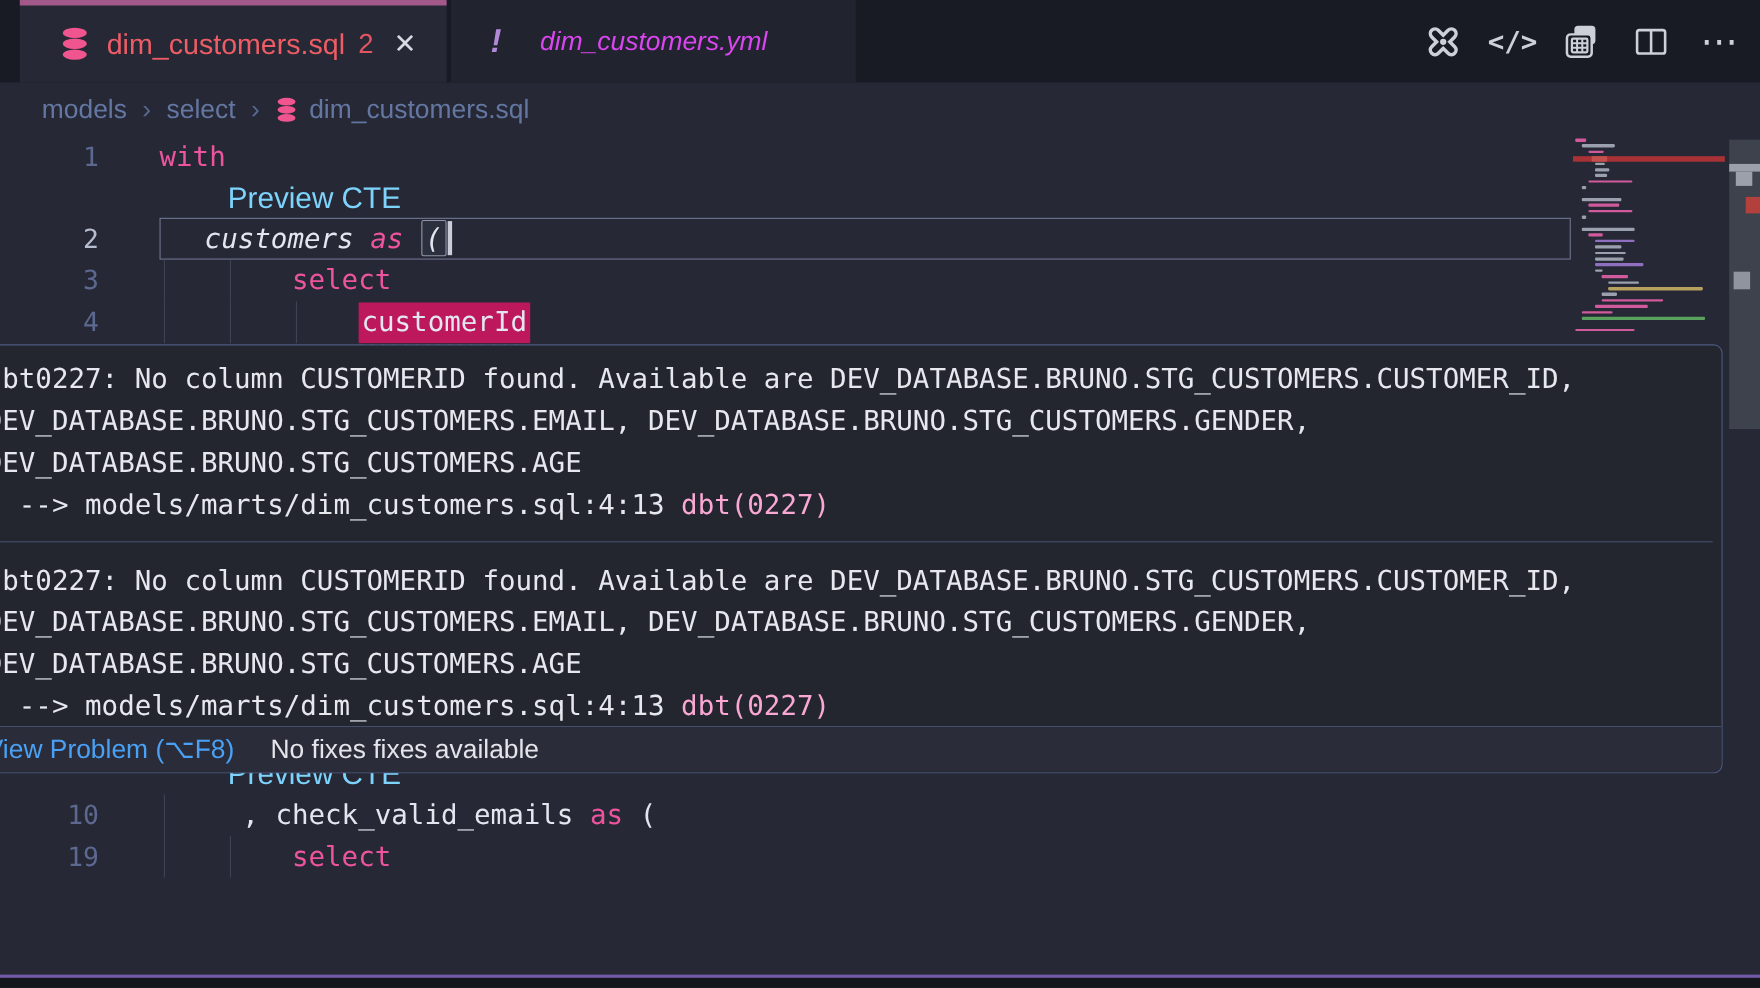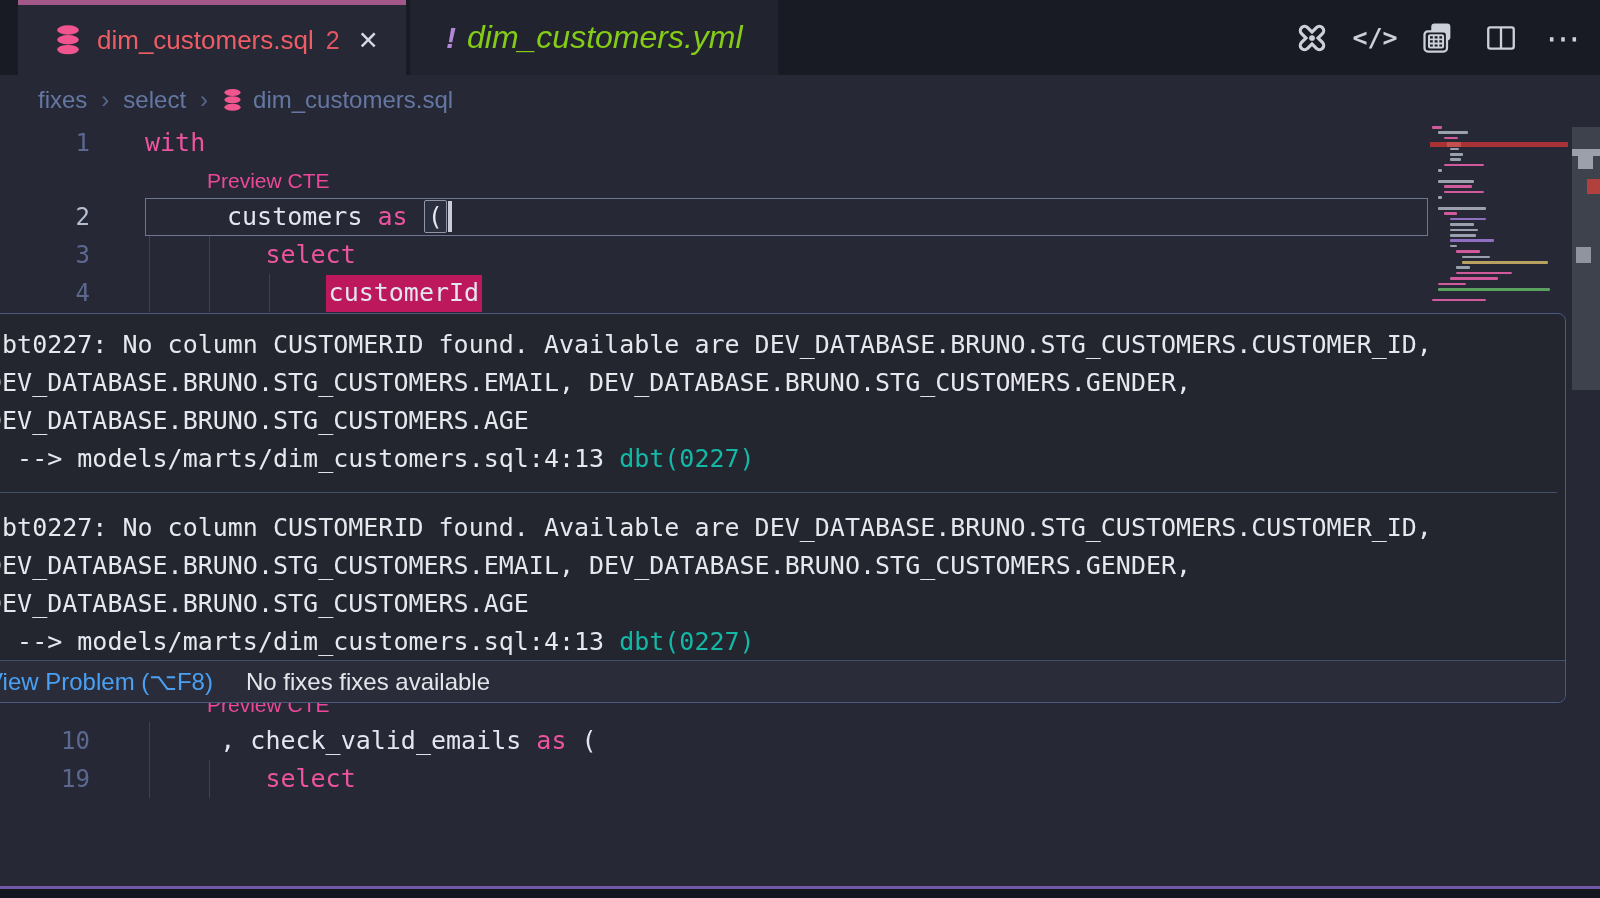--- a/index.html
+++ b/index.html
@@ -9,21 +9,21 @@
   
   .tabbar { position:absolute; top:0; left:0; width:1600px; height:75px; background:#191b24; display:flex; }
   .tab-spacer { width:18px; height:75px; flex:none; }
   .tab { height:75px; display:flex; align-items:center; cursor:pointer; }
   .tab.active { width:388px; background:#262935; border-top:5px solid #a25889; padding-left:36px; }
   .tab.inactive { width:368px; background:#21232e; margin-left:4px; padding-left:36px; }
   .tab-title-active { color:#ee5d66; font-size:26px; margin-left:15px; }
   .tab-badge { color:#e05561; font-size:25px; margin-left:12px; }
   .tab-close { color:#d6dae2; font-size:25px; margin-left:18px; }
   .warn-glyph { color:#b289d8; font-size:30px; font-weight:bold; font-style:italic; }
-  .tab-title-inactive { color:#84cc16; font-size:32px; font-style:italic; margin-left:11px; }
+  .tab-title-inactive { color:#d946ef; font-size:24px; font-style:italic; margin-left:35px; }
 
   .toolbar { position:absolute; right:18px; top:0; height:75px; display:flex; align-items:center; gap:27px; }
   .tool-icon { width:36px; height:36px; display:flex; align-items:center; justify-content:center; cursor:pointer; }
   .compile-glyph { color:#ccd0d8; font-size:25px; font-weight:bold; font-family:"DejaVu Sans Mono", monospace; }
   .more-glyph { color:#ccd0d8; font-size:34px; letter-spacing:2px; line-height:10px; }
 
   
   .breadcrumb { position:absolute; top:75px; left:0; width:1400px; height:49px; display:flex; align-items:center; padding-left:38px; color:#6477a3; font-size:24px; }
   .crumb { cursor:pointer; }
   .crumb-sep { margin:0 14px; color:#56688f; }
@@ -34,41 +34,41 @@
   #code-top { top:124px; }
   #code-bottom { top:686px; }
   .row { position:relative; width:100%; height:38px; display:flex; font-family:"DejaVu Sans Mono", monospace; font-size:25px; line-height:38px; }
   .row.lens-row { height:36px; line-height:36px; }
   .gutter { flex:none; width:90px; text-align:right; color:#5c6890; font-size:24px; }
   .gutter.active-num { color:#b6bdcf; }
   .content { flex:1; position:relative; margin-left:55px; white-space:pre; }
   .guide { position:absolute; top:0; bottom:0; width:1px; background:#3e4354; }
   .tok-kw { color:#ed549e; }
   .tok-pl { color:#e3e6ee; }
-  .lens-label { font-family:"Liberation Sans", sans-serif; font-size:21px; color:#ec4899; cursor:pointer; }
+  .lens-label { font-family:"Liberation Sans", sans-serif; font-size:27px; color:#7dd3fc; cursor:pointer; }
   .curline-box { position:absolute; left:145px; width:1283px; top:0; height:100%; border:1px solid #6e7590; pointer-events:none; }
   .tok-paren { color:#e3e6ee; border:1.5px solid #9096a8; background:#2c2f3d; border-radius:2px; padding:1px 3px; margin-left:1px; }
   .cursor-bar { display:inline-block; width:4px; height:31px; background:#c9cdd8; vertical-align:-7px; margin-left:1px; }
   .tok-errsel { position:relative; color:#e3e6ee; background:#be185d; padding:3px 3px 5px; }
   .squiggle { position:absolute; left:0; bottom:-9px; }
 
   
   .minimap { position:absolute; left:1430px; top:126px; width:140px; height:190px; cursor:pointer; }
   .mm-line { position:absolute; height:2.6px; border-radius:1px; }
   .mm-red { position:absolute; left:0; width:138px; height:5px; background:#a83236; }
   .mm-red-seg { position:absolute; left:17px; top:0; width:14px; height:5px; background:#c4504e; }
   .ruler { position:absolute; left:1572px; top:0; width:28px; height:898px; }
   .ruler-slider { position:absolute; left:0; top:127px; width:28px; height:263px; background:#3e424d; cursor:pointer; }
   .rm { position:absolute; }
 
   
   .hover-popup { position:absolute; left:-22px; top:313px; width:1588px; height:390px; background:#23252f; border:1px solid #4d5a80; border-radius:8px; z-index:6; }
   .hover-blocks { padding:12px 8px 0; }
   .hline { font-family:"DejaVu Sans Mono", monospace; font-size:25px; line-height:38px; color:#e6e8ee; white-space:pre; }
-  .hline .gray { color:#14b8a6; }
+  .hline .gray { color:#f9a8d4; }
   .hdivider { border-top:1px solid #454f6b; margin:14px 0 16px; }
   .actionbar { position:absolute; left:0; right:0; bottom:0; height:42px; background:#2a2d39; border-top:1px solid #454f6b; border-radius:0 0 8px 8px; display:flex; align-items:center; padding-left:8px; gap:33px; }
   .ab-link { color:#4aa0f4; font-size:24px; cursor:pointer; }
   .ab-text { color:#e3e5ea; font-size:24px; }
 
   
   .bottom-purple { position:absolute; left:0; top:886px; width:1600px; height:3px; background:#7159a5; z-index:9; }
   .bottom-dark { position:absolute; left:0; top:889px; width:1600px; height:9px; background:#14161e; z-index:9; }
 </style>
 </head>
@@ -124,21 +124,21 @@
           <path d="M16 6 v20" stroke="#ccd0d8" stroke-width="2.2"></path>
         </svg>
       </div>
       <div class="tool-icon">
         <span class="more-glyph">⋯</span>
       </div>
     </div>
   </div>
 
   <div class="breadcrumb">
-    <span class="crumb">fixes</span>
+    <span class="crumb">models</span>
     <span class="crumb-sep">›</span>
     <span class="crumb">select</span>
     <span class="crumb-sep">›</span>
     <span class="crumb-db">
       <svg width="21" height="24" viewBox="0 0 24 28">
         <g fill="#f0558f">
           <ellipse cx="12" cy="5.2" rx="9.5" ry="4.1"></ellipse>
           <ellipse cx="12" cy="13.8" rx="9.5" ry="4.1"></ellipse>
           <ellipse cx="12" cy="22.4" rx="9.5" ry="4.1"></ellipse>
         </g>
@@ -151,21 +151,21 @@
       <div class="row">
         <div class="gutter">1</div>
         <div class="content" style="padding-left: 0px;"><span class="tok-kw">with</span></div>
       </div>
       <div class="row lens-row">
         <div class="gutter"></div>
         <div class="content" style="padding-left:62px"><span class="lens-label">Preview CTE</span></div>
       </div>
       <div class="row">
         <div class="gutter active-num">2</div>
-        <div class="content" style="padding-left: 82px;"><span class="tok-pl">customers </span><span class="tok-kw">as </span><span class="tok-paren">(</span><span class="cursor-bar"></span></div>
+        <div class="content" style="padding-left: 41px; font-style: italic;"><span class="tok-pl">customers </span><span class="tok-kw">as </span><span class="tok-paren">(</span><span class="cursor-bar"></span></div>
         <div class="curline-box"></div>
       </div>
       <div class="row">
         <div class="gutter">3</div>
         <div class="content" style="padding-left: 120.4px;"><div class="guide" style="left: 4px;"></div><div class="guide" style="left: 64.2px;"></div><span class="tok-kw">select</span></div>
       </div>
       <div class="row">
         <div class="gutter">4</div>
         <div class="content" style="padding-left: 180.6px;"><div class="guide" style="left: 4px;"></div><div class="guide" style="left: 64.2px;"></div><div class="guide" style="left: 124.4px;"></div><span class="tok-errsel">customerId<svg class="squiggle" width="151" height="9" viewBox="0 0 151 9">
               <path d="M0,4 q2.5,-4 5,0 t5,0 t5,0 t5,0 t5,0 t5,0 t5,0 t5,0 t5,0 t5,0 t5,0 t5,0 t5,0 t5,0 t5,0 t5,0 t5,0 t5,0 t5,0 t5,0 t5,0 t5,0 t5,0 t5,0 t5,0 t5,0 t5,0 t5,0 t5,0 t5,0 t5,0 t5,0" fill="none" stroke="#f14c4c" stroke-width="2.2"></path>

